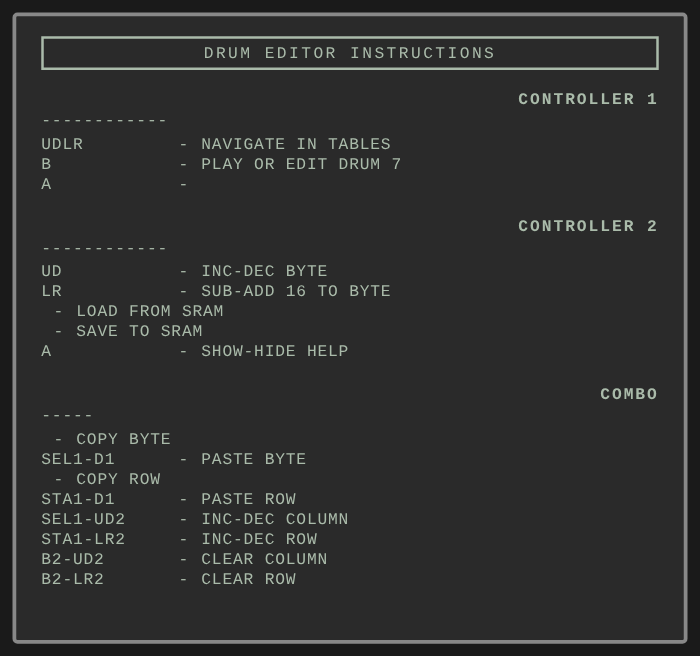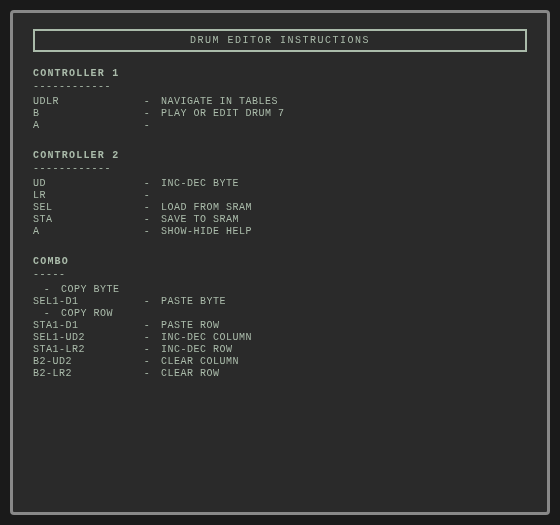--- a/index.html
+++ b/index.html
@@ -19,37 +19,38 @@
     }
 
     .screen {
       width: 540px;
       height: 505px;
       background: #2a2a2a;
       border: 3px solid #888;
       border-radius: 4px;
       padding: 16px 20px;
       color: #aabbaa;
-      font-size: 10px;
+      font-size: 13px;
       letter-spacing: 0.05em;
     }
 
     .title-box {
       border: 2px solid #aabbaa;
       text-align: center;
       padding: 4px 10px;
       margin-bottom: 16px;
       letter-spacing: 0.15em;
     }
 
     .section-label {
       font-weight: bold;
       letter-spacing: 0.12em;
       margin-top: 10px;
       margin-bottom: 2px;
+      text-align: right;
     }
 
     .divider {
       letter-spacing: 0.05em;
       margin-bottom: 4px;
       color: #aabbaa;
     }
 
     .instruction-row {
       display: flex;
@@ -103,28 +104,27 @@
       <div class="section-label">CONTROLLER 2</div>
       <div class="divider">------------</div>
       <div class="instruction-row">
         <span class="key-col">UD</span>
         <span class="dash-col">-</span>
         <span class="desc-col">INC-DEC BYTE</span>
       </div>
       <div class="instruction-row">
         <span class="key-col">LR</span>
         <span class="dash-col">-</span>
+        <span class="desc-col">SUB-ADD 16 TO BYTE</span>
       </div>
       <div class="instruction-row">
-        <span class="key-col">SEL</span>
         <span class="dash-col">-</span>
         <span class="desc-col">LOAD FROM SRAM</span>
       </div>
       <div class="instruction-row">
-        <span class="key-col">STA</span>
         <span class="dash-col">-</span>
         <span class="desc-col">SAVE TO SRAM</span>
       </div>
       <div class="instruction-row">
         <span class="key-col">A</span>
         <span class="dash-col">-</span>
         <span class="desc-col">SHOW-HIDE HELP</span>
       </div>
       <div class="spacer"></div>
       <div class="section-label">COMBO</div>

